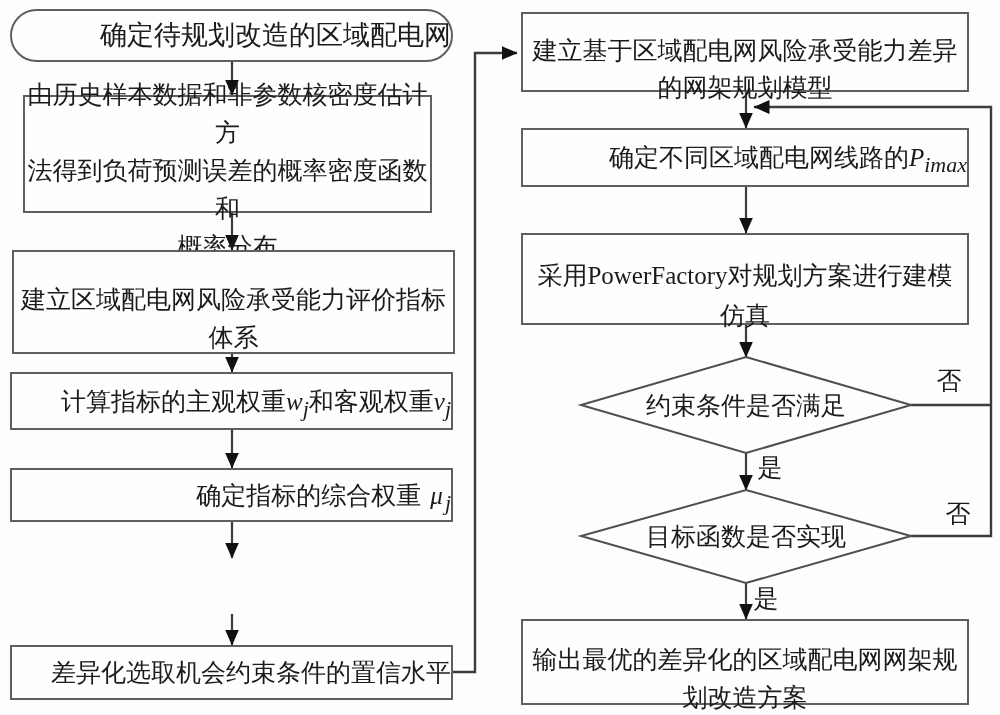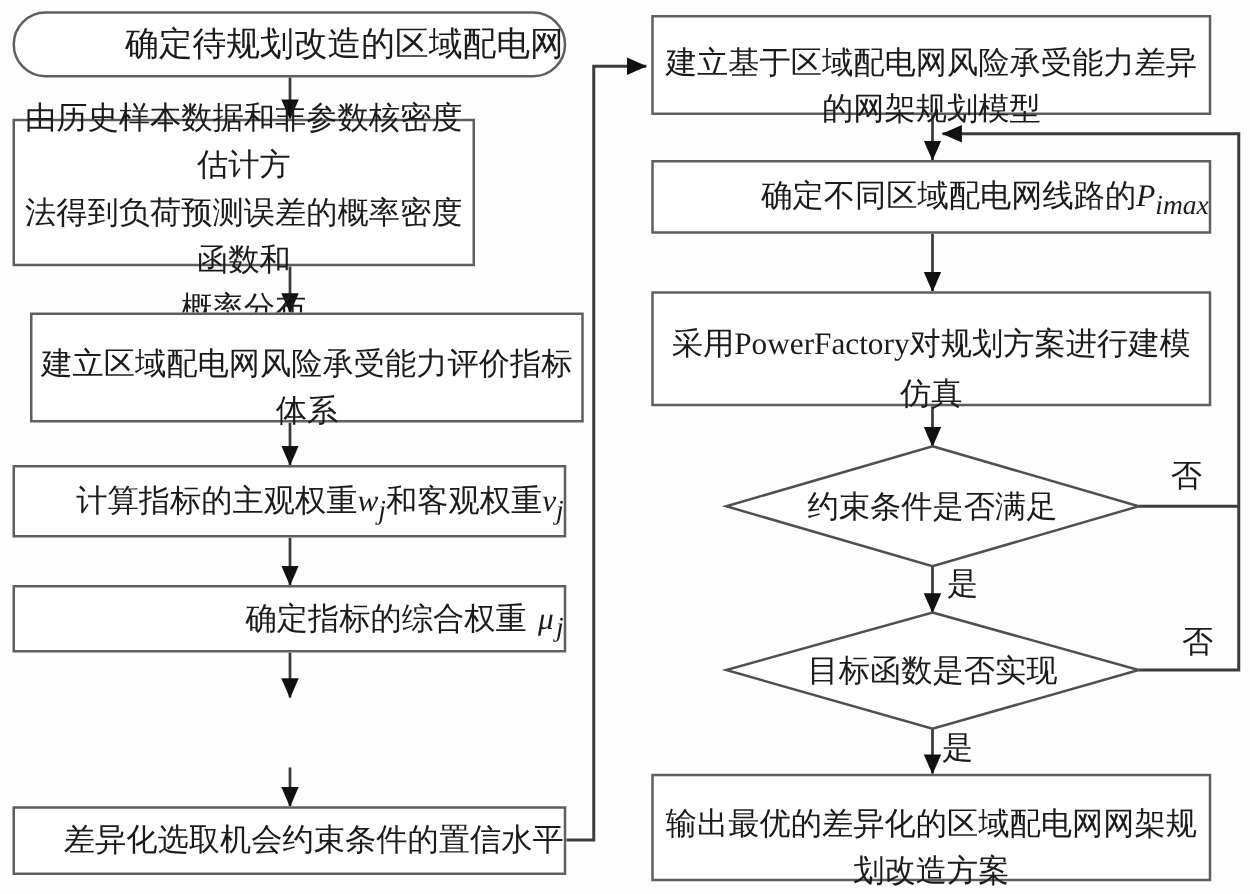--- a/index.html
+++ b/index.html
@@ -68,29 +68,29 @@
     <path d="M911,536 H991 V107 H754" fill="none" stroke="#3c3c3c" stroke-width="2.4" marker-end="url(#ah)"></path>
 
     <polygon points="746,357 911,405 746,453 581,405" fill="#fefefe" stroke="#4f4f4f" stroke-width="2"></polygon>
     <polygon points="746,490 911,536 746,583 581,536" fill="#fefefe" stroke="#4f4f4f" stroke-width="2"></polygon>
   </svg>
 
   <div class="node stadium" style="left:10px;top:9px;width:443px;height:53px">
     <span>确定待规划改造的区域配电网</span>
   </div>
 
-  <div class="node" style="left:10px;top:95px;width:370px;height:118px;line-height:38px">
+  <div class="node" style="left:23px;top:95px;width:409px;height:118px;line-height:38px">
     <div class="lines">
       <div>由历史样本数据和非参数核密度估计方</div>
       <div>法得到负荷预测误差的概率密度函数和</div>
       <div>概率分布</div>
     </div>
   </div>
 
-  <div class="node" style="left:24px;top:250px;width:443px;height:88px;line-height:38px">
+  <div class="node" style="left:12px;top:250px;width:443px;height:104px;line-height:38px">
     <div class="lines">
       <div>建立区域配电网风险承受能力评价指标</div>
       <div>体系</div>
     </div>
   </div>
 
   <div class="node" style="left:10px;top:372px;width:443px;height:58px">
     <span class="mathline">
       <span>计算指标的主观权重</span><span class="var">w</span><sub class="var">j</sub><span>和客观权重</span><span class="var">v</span><sub class="var">j</sub>
     </span>

